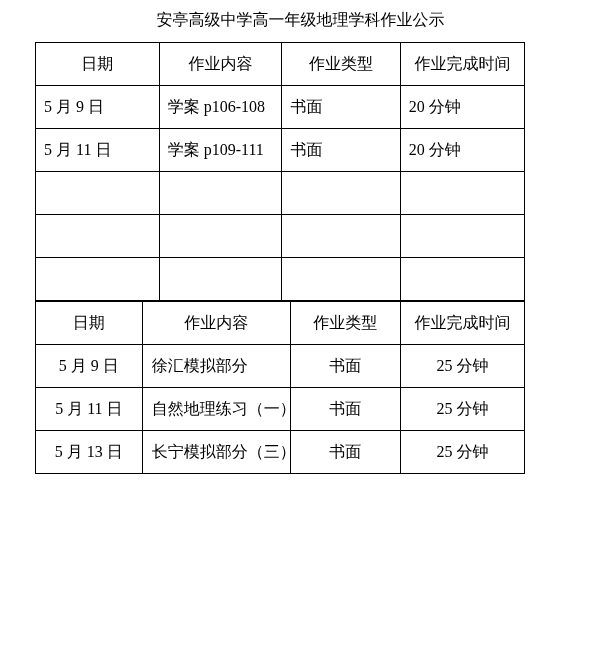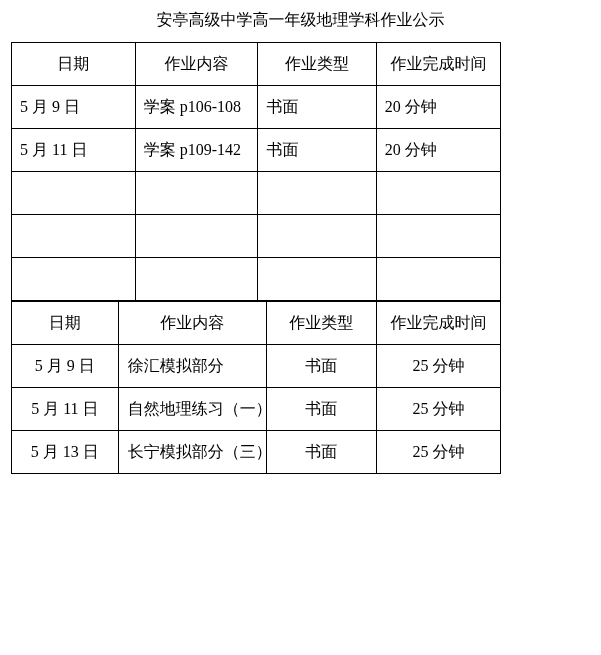--- a/index.html
+++ b/index.html
@@ -17,20 +17,21 @@
     line-height:19px;
     font-weight:normal;
     margin:0;
   }
   .title-1{padding-top:10px;padding-bottom:13px;}
   .title-2{padding-top:52px;padding-bottom:14px;}
   table{
     border-collapse:collapse;
     table-layout:fixed;
     width:490px;
+    margin-left:24px;
   }
   th,td{
     border:1px solid #000000;
     height:42px;
     font-size:16px;
     font-weight:normal;
     padding:0;
     vertical-align:middle;
     overflow:hidden;
     white-space:nowrap;
@@ -70,21 +71,21 @@
       </thead>
       <tbody>
         <tr>
           <td class="c0">5 月 9 日</td>
           <td class="c1">学案 p106-108</td>
           <td class="c2">书面</td>
           <td class="c3">20 分钟</td>
         </tr>
         <tr>
           <td class="c0">5 月 11 日</td>
-          <td class="c1">学案 p109-142</td>
+          <td class="c1">学案 p109-111</td>
           <td class="c2">书面</td>
           <td class="c3">20 分钟</td>
         </tr>
         <tr>
           <td class="c0"></td>
           <td class="c1"></td>
           <td class="c2"></td>
           <td class="c3"></td>
         </tr>
         <tr>

